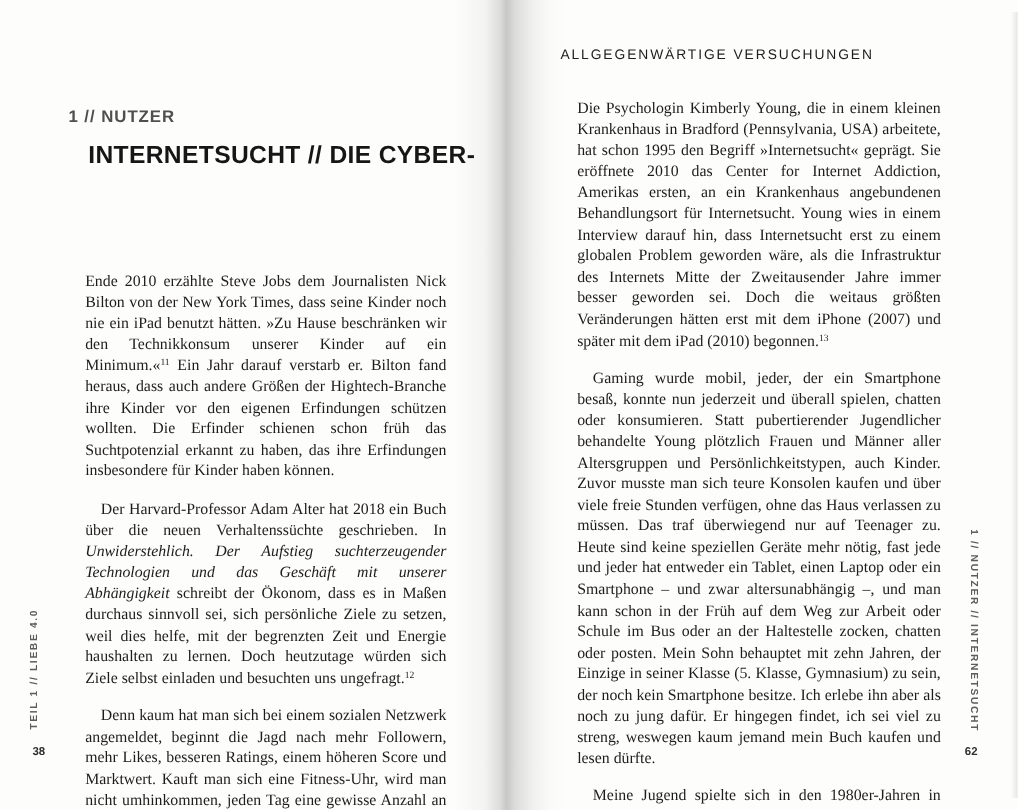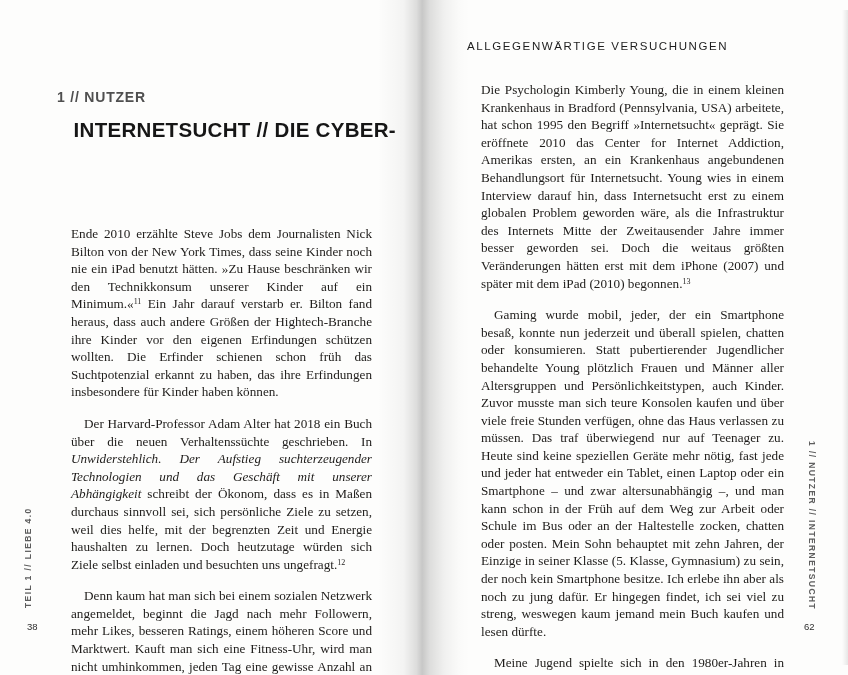--- a/index.html
+++ b/index.html
@@ -70,21 +70,21 @@
     left: 23px; top: 608px;
     transform: rotate(-90deg); transform-origin: left top;
   }
   .margin-label-right {
     left: 817px; top: 441px;
     transform: rotate(90deg); transform-origin: left top;
   }
   .page-number {
     position: absolute;
     font-family: "Liberation Sans", sans-serif;
-    font-weight: normal; font-size: 9.5px; color: #2e2e2e;
+    font-weight: bold; font-size: 9.5px; color: #2e2e2e;
   }
   .page-number-left  { left: 27px;  top: 621px; }
   .page-number-right { left: 804px; top: 621px; }
 </style>
 </head>
 <body>
 
 <div class="spread">
 
   <div>

